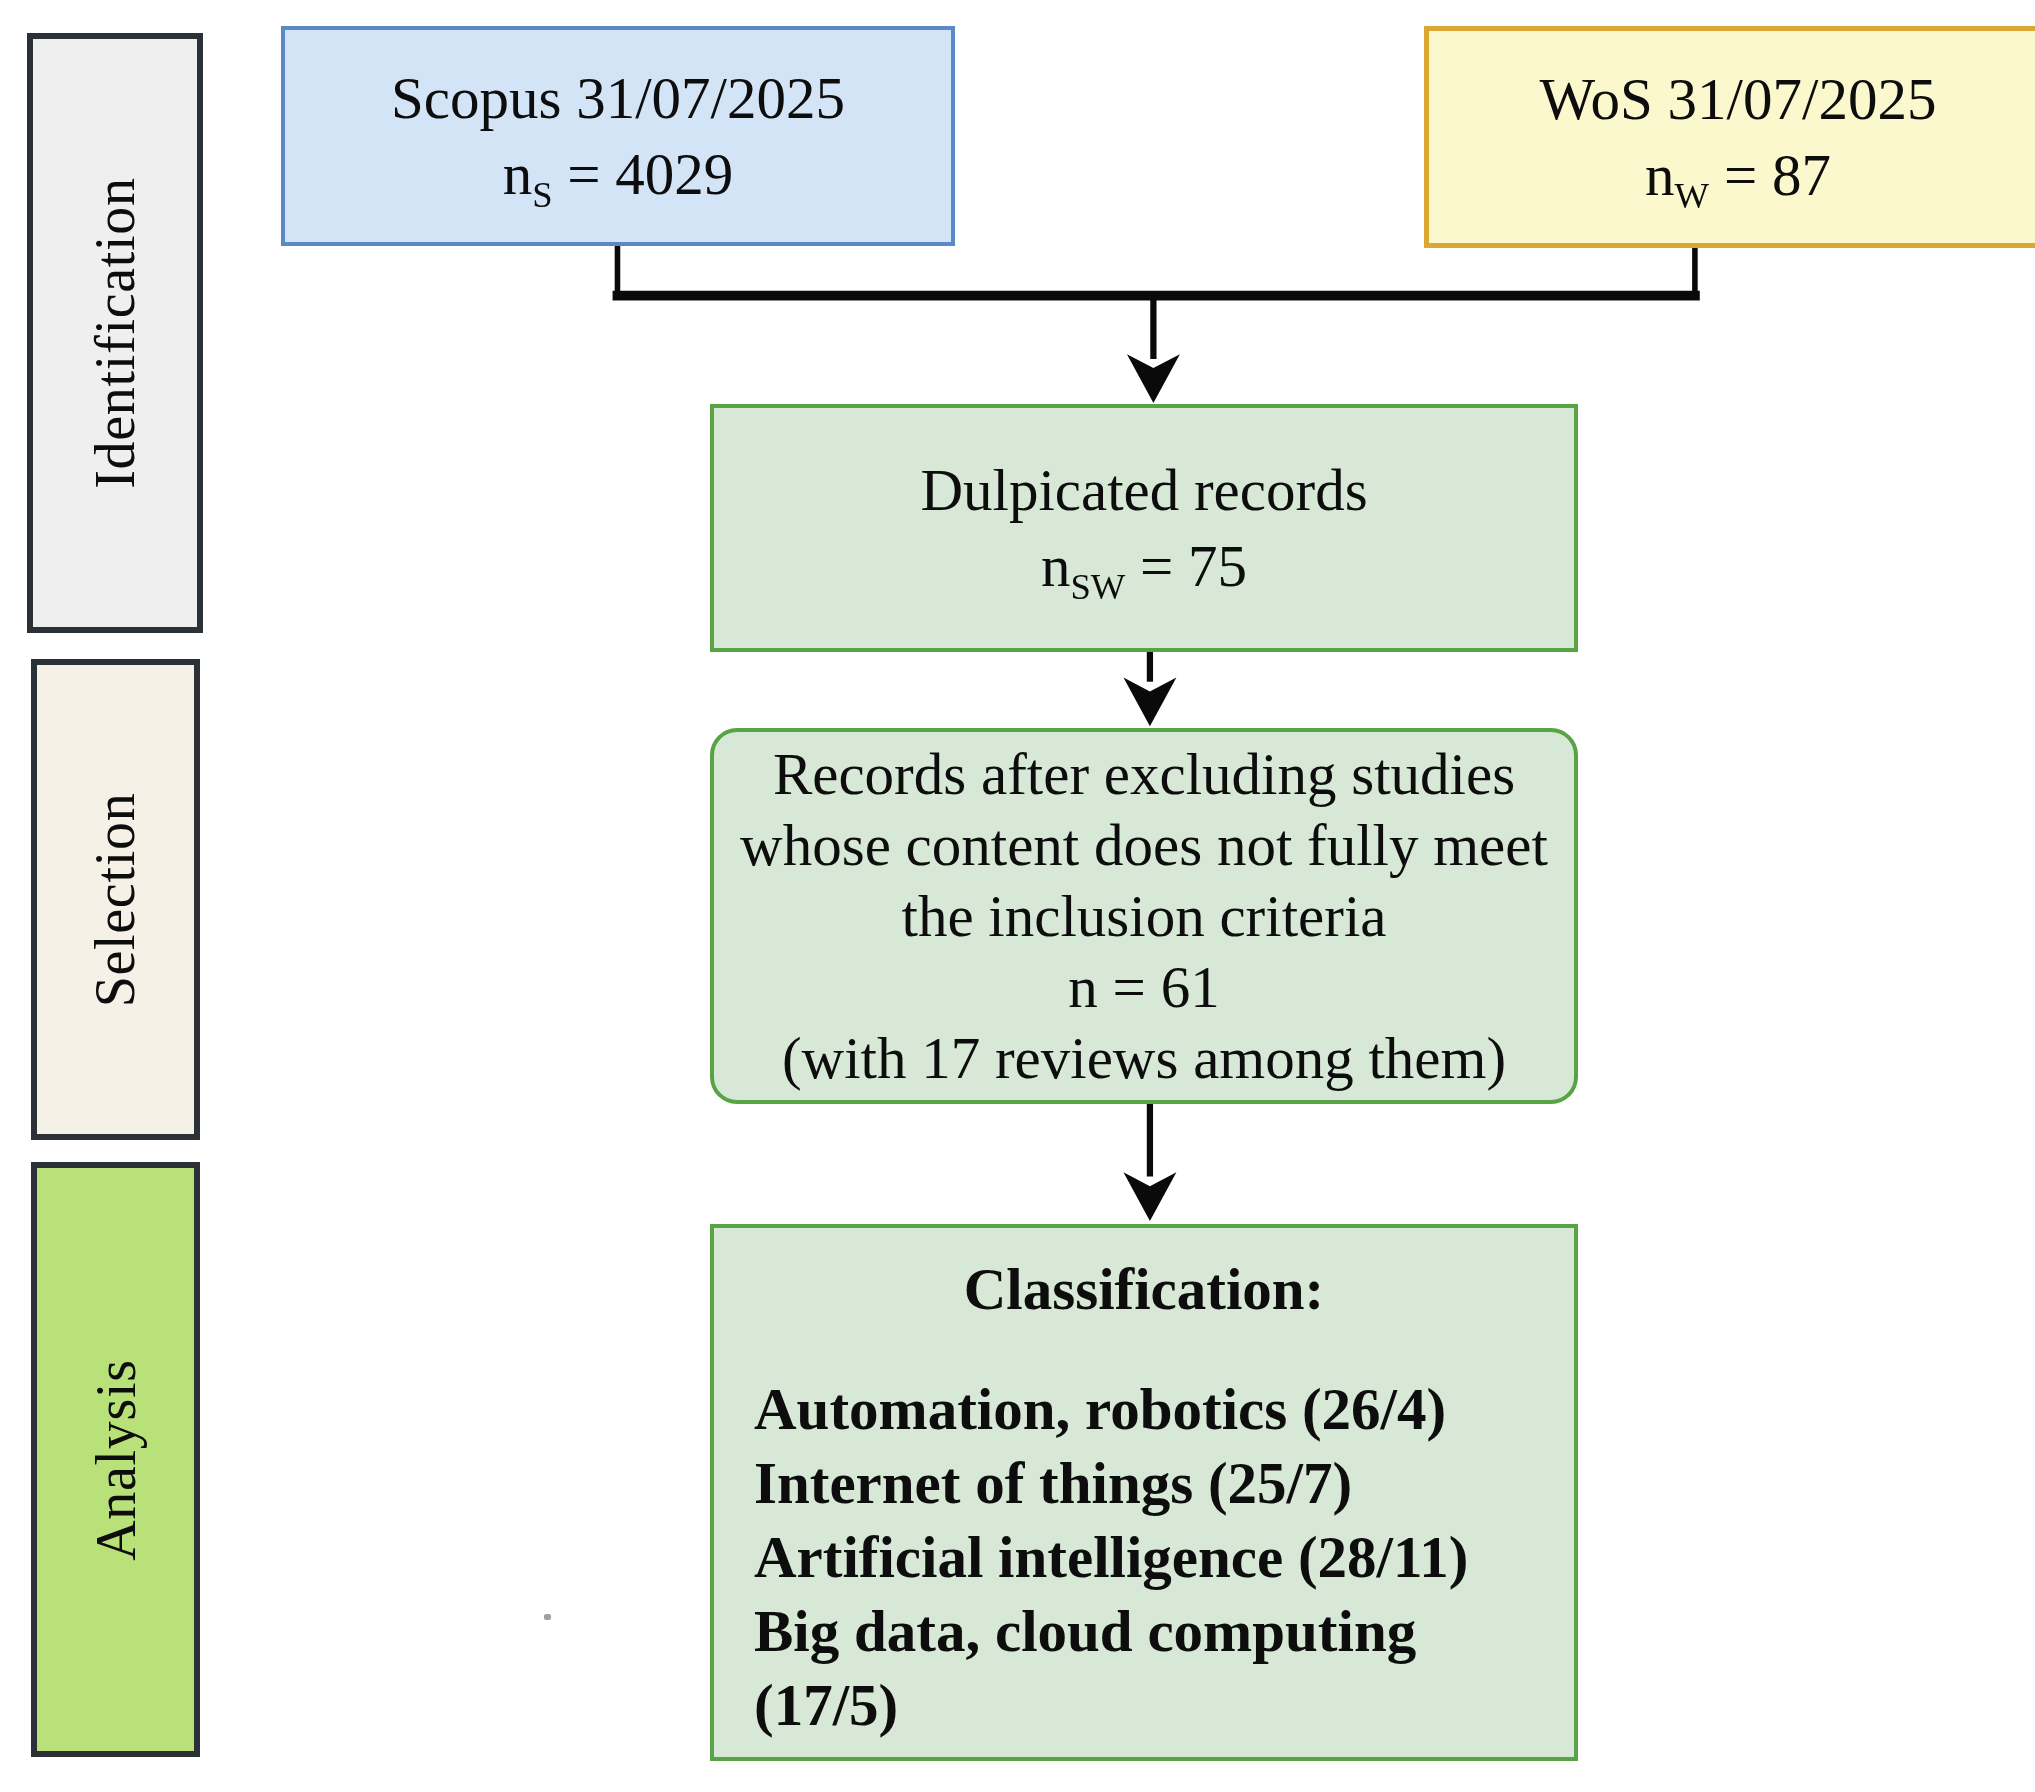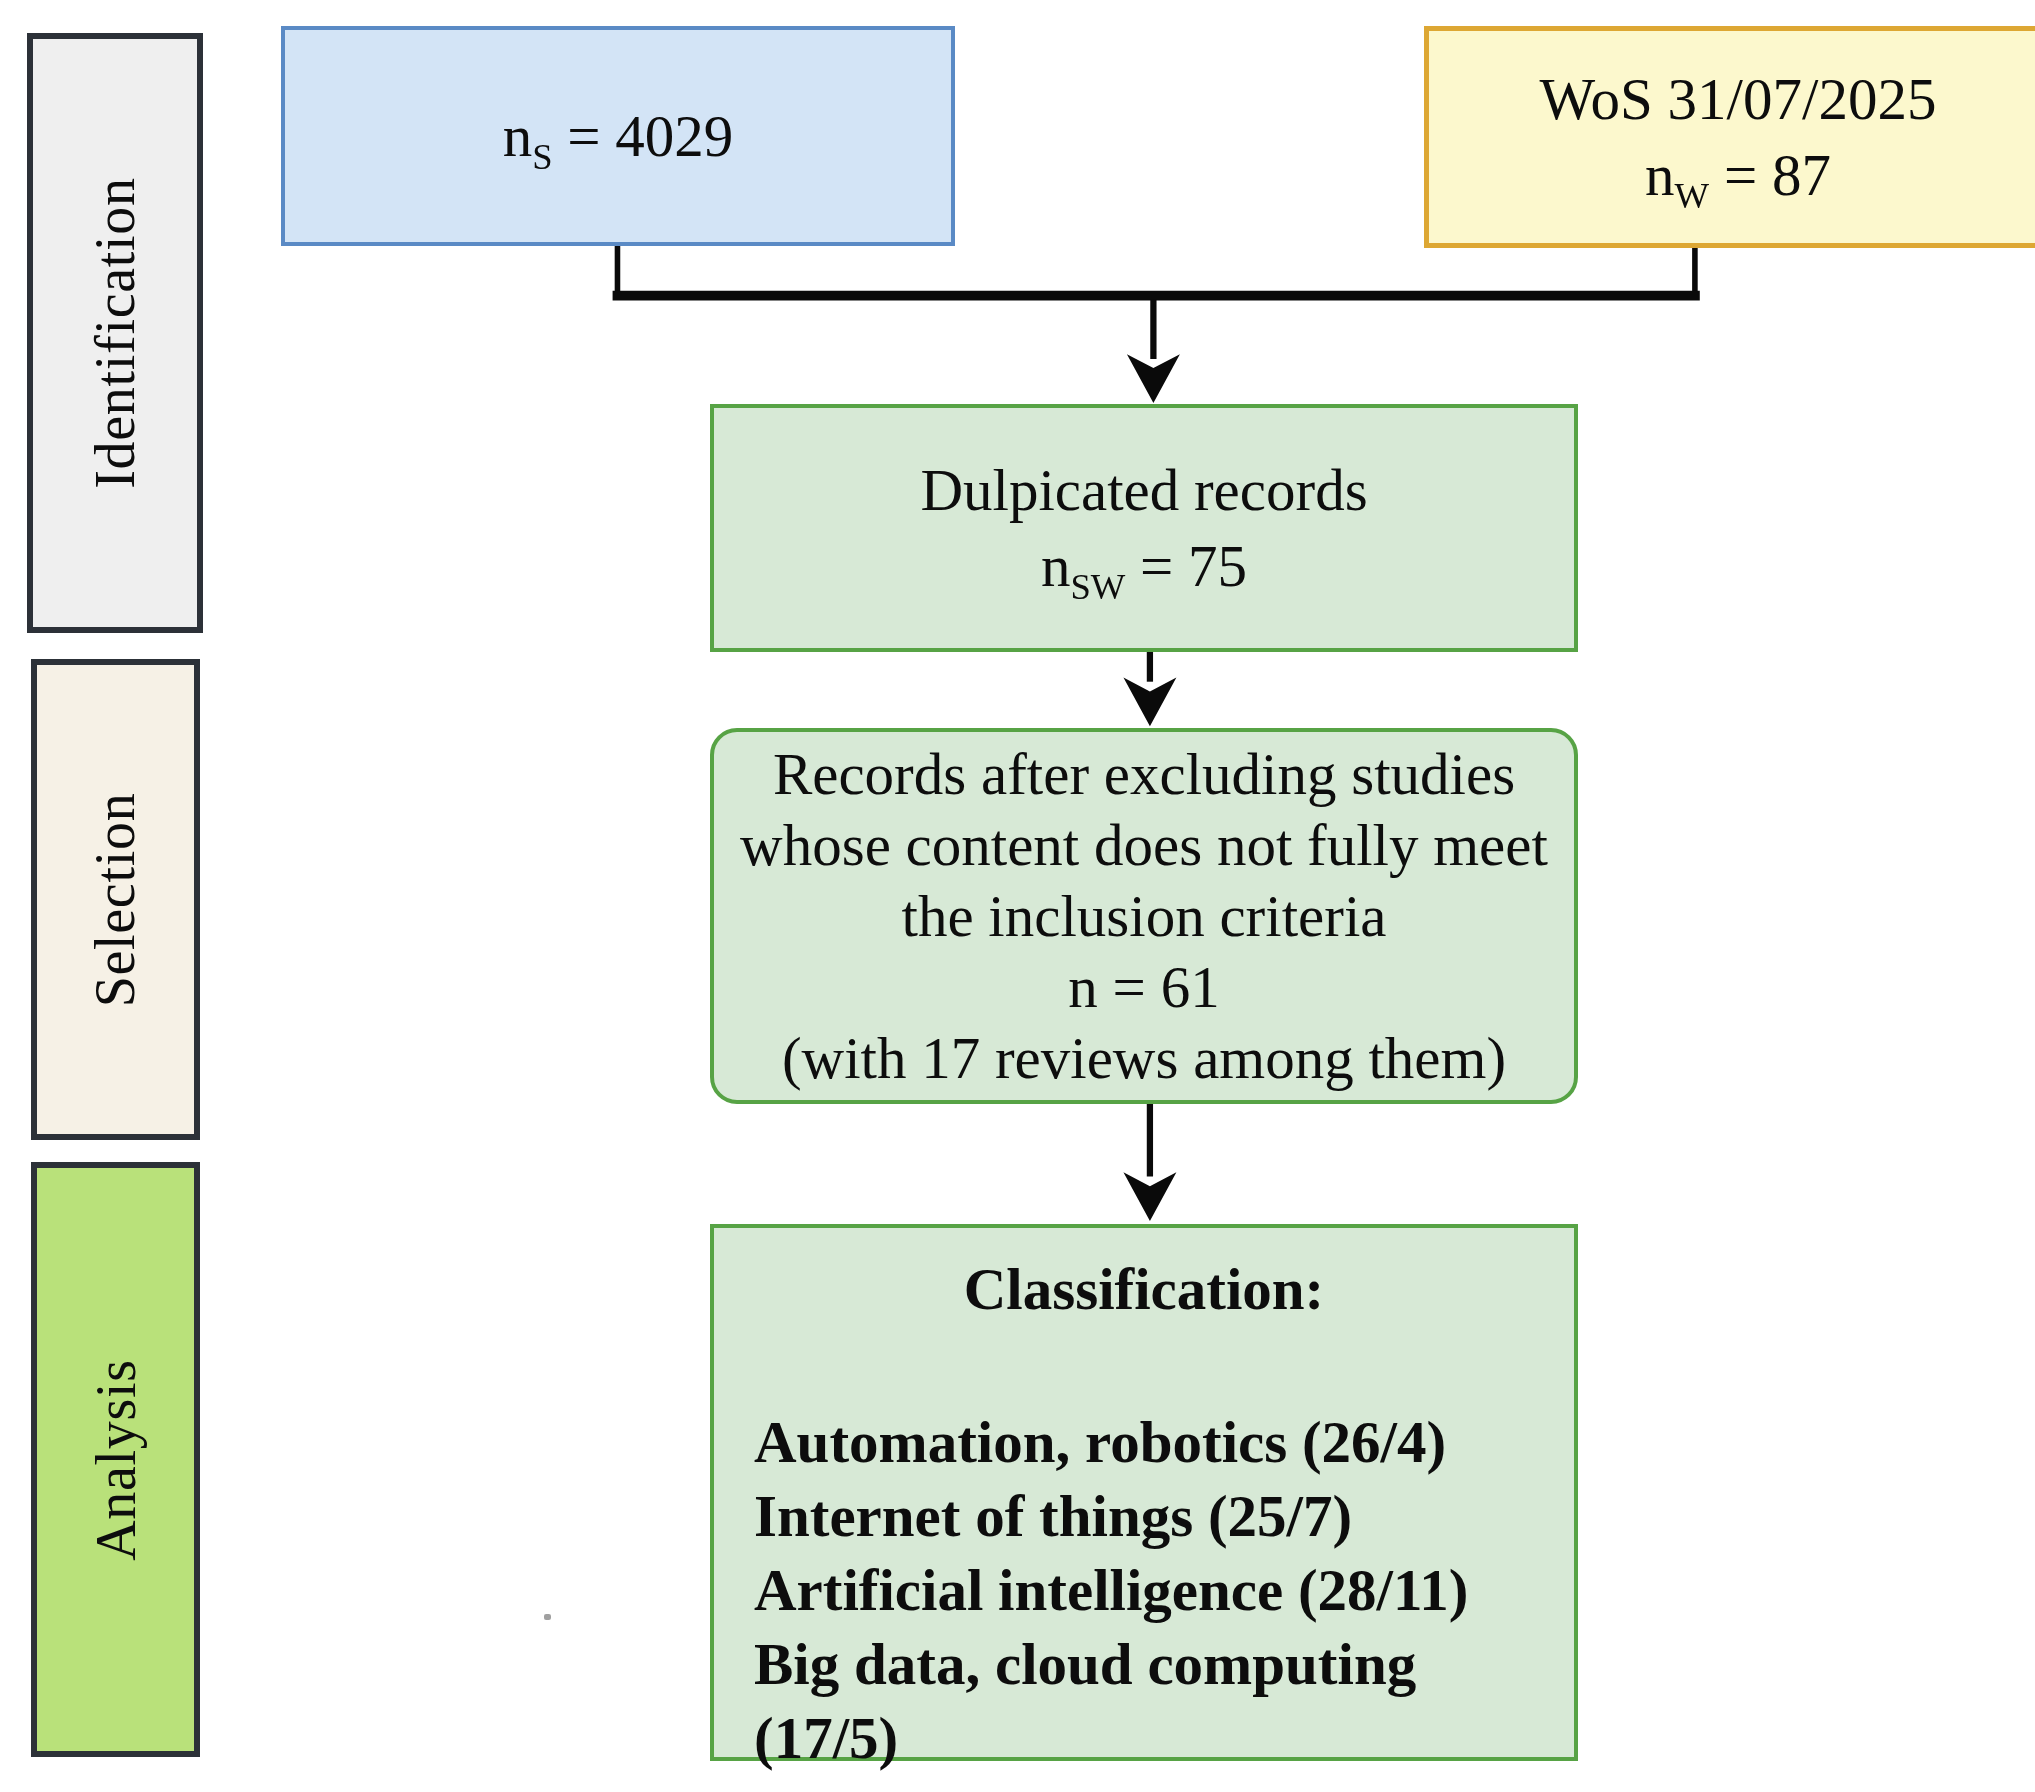--- a/index.html
+++ b/index.html
@@ -44,21 +44,21 @@
     background:var(--process-fill,#d7e9d6);
     border:4.2px solid var(--process-border,#57a345);
   }
   #box-duplicates{left:710px;top:404px;width:868px;height:248px;}
   #box-selection{left:710px;top:728px;width:868px;height:376px;line-height:71px;border-radius:27px;}
   #box-classification{
     left:710px;top:1224px;width:868px;height:537px;
     justify-content:flex-start;padding-top:24px;line-height:74px;font-weight:bold;
   }
   #box-classification .items{
-    margin-top:79px;align-self:stretch;text-align:left;padding-left:40px;
+    margin-top:46px;align-self:stretch;text-align:left;padding-left:40px;
   }
   sub{font-size:0.62em;line-height:0;}
 
   
   svg.connectors{position:absolute;left:0;top:0;width:2035px;height:1792px;}
   .cline{stroke:var(--line-color,#0a0a0a);fill:none;}
   .head{fill:var(--line-color,#0a0a0a);stroke:none;}
 
   
   .stray-dot{
@@ -90,20 +90,21 @@
     <span class="vtext">Identification</span>
   </div>
   <div class="stage" id="stage-selection">
     <span class="vtext">Selection</span>
   </div>
   <div class="stage" id="stage-analysis">
     <span class="vtext">Analysis</span>
   </div>
 
   <div class="flowbox" id="box-scopus">
+    <div>Scopus 31/07/2025</div>
     <div>
       <span>n</span><sub>S</sub><span> = 4029</span>
     </div>
   </div>
 
   <div class="flowbox" id="box-wos">
     <div>WoS 31/07/2025</div>
     <div>
       <span>n</span><sub>W</sub><span> = 87</span>
     </div>

